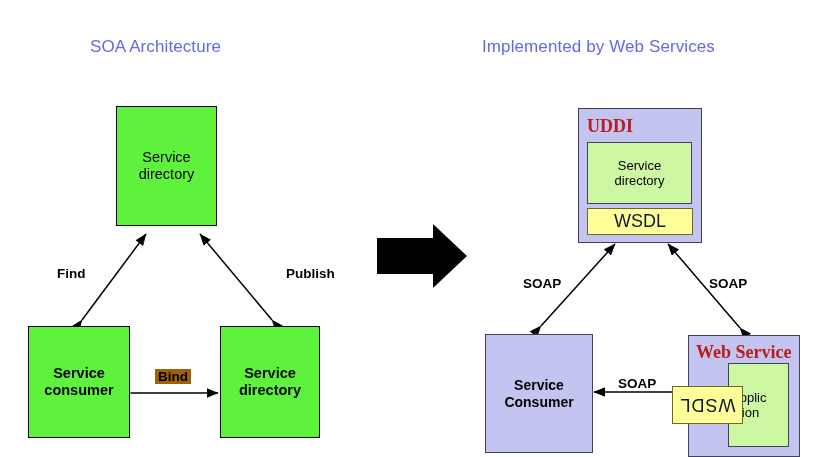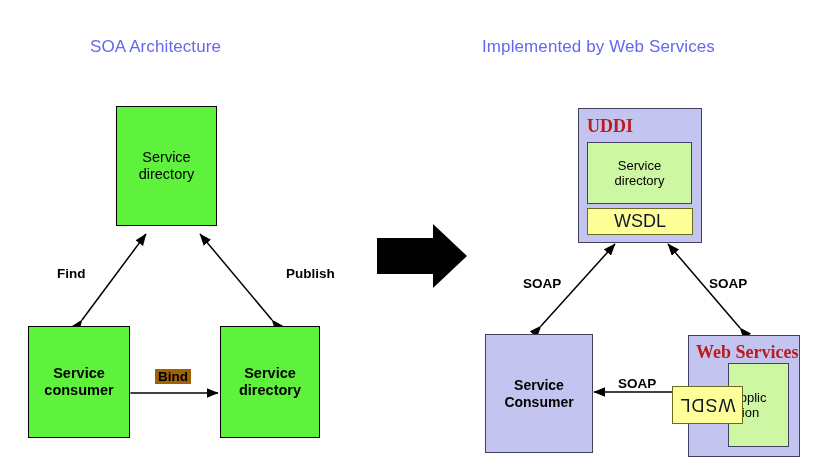--- a/index.html
+++ b/index.html
@@ -192,21 +192,21 @@
   </div>
 
   <div class="abs box purple-box" style="left:485px; top:326px; width:108px; height:119px; font-size:14px; font-weight:bold;">
     <div>
       <div>Service</div>
       <div>Consumer</div>
     </div>
   </div>
 
   <div class="abs purple-box" style="left:688px; top:327px; width:110px; height:120px;">
-    <div class="abs box-label" style="left:7px; top:6px;">Web Services</div>
+    <div class="abs box-label" style="left:7px; top:6px;">Web Service</div>
 
     <div class="abs box lightgreen-box" style="left:39px; top:27px; width:61px; height:84px; justify-content:flex-start; padding-left:2px;">
       <div style="text-align:left;">
         <div>Applic</div>
         <div>ation</div>
       </div>
     </div>
   </div>
 
   <div class="abs yellow-box" style="left:672px; top:378px; width:69px; height:36px; z-index:5;">

